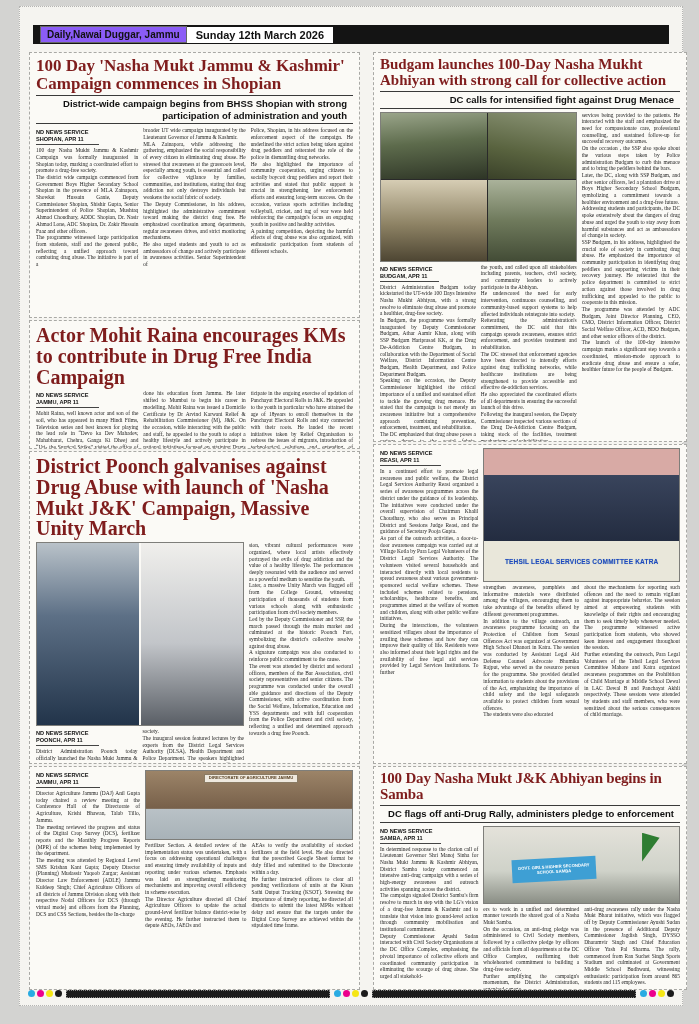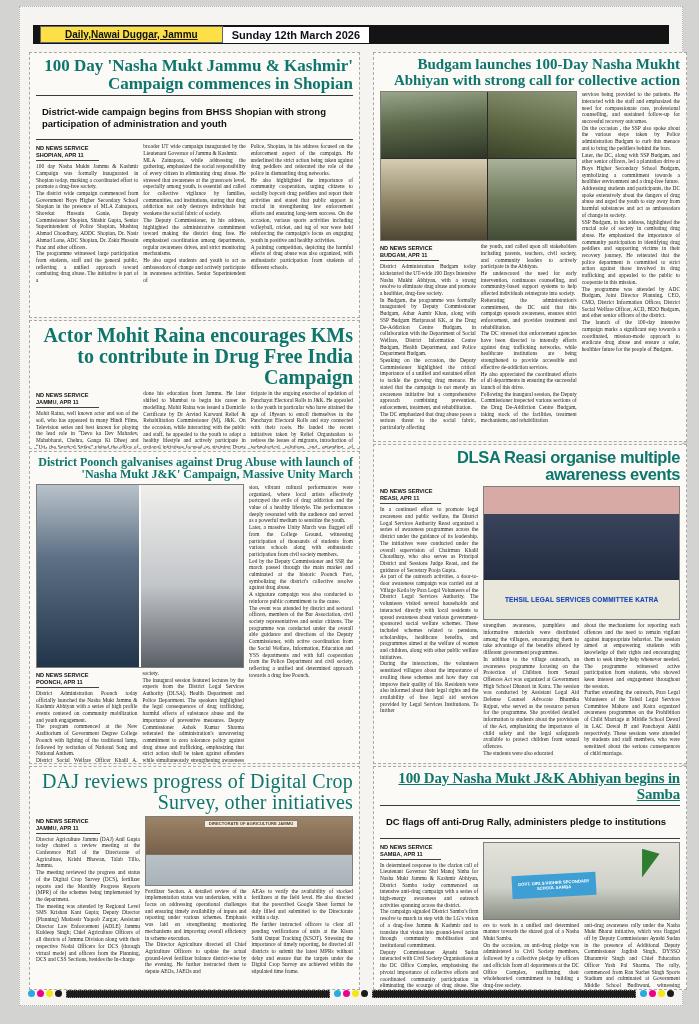--- a/index.html
+++ b/index.html
@@ -3,41 +3,41 @@
 <meta charset="utf-8">
 <style>
   html,body{margin:0;padding:0;}
   body{width:699px;height:1024px;background:#d3d3d1;position:relative;overflow:hidden;
        font-family:"Liberation Serif",serif;}
   .page{position:absolute;left:19px;top:6px;width:664px;height:1000px;background:#f5f4f0;
         border:1px dotted #b5b5b3;box-sizing:border-box;}
   
   .masthead{position:absolute;left:13px;top:18px;width:636px;height:19px;background:#141414;
             display:flex;align-items:center;}
-  .mast-pub{background:#fde047;border:1px solid #666;margin-left:7px;padding:0 24px;
-            font:bold 10px/15px "Liberation Sans",sans-serif;color:#111;white-space:nowrap;text-decoration:underline;}
+  .mast-pub{background:#8b5cf6;border:1px solid #666;margin-left:7px;padding:0 6px;
+            font:bold 10px/15px "Liberation Sans",sans-serif;color:#111;white-space:nowrap;}
   .mast-page{flex:1;text-align:center;color:#fff;font:bold 10px "Liberation Sans",sans-serif;}
   .mast-date{background:#fff;padding:2px 9px;font:bold 11px "Liberation Sans",sans-serif;
              color:#111;white-space:nowrap;}
   
   .colL{position:absolute;left:9px;top:45px;width:331px;}
   .colR{position:absolute;left:353px;top:45px;width:314px;}
   .art{border:1px dashed #a9a9a5;background:#fbfaf6;box-sizing:border-box;overflow:hidden;
        padding:3px 6px;margin-bottom:2px;position:relative;}
-  .hl{font-family:"Liberation Serif",serif;font-weight:bold;color:#0f766e;text-align:right;
+  .hl{font-family:"Liberation Serif",serif;font-weight:bold;color:#7f1d1d;text-align:left;
       line-height:1.04;margin:1px 0 3px;}
   .hl-1{font-size:17px;}
   .hl-2{font-size:15px;}
   .hl-3{font-size:20px;}
-  .hl-4{font-size:12px;}
+  .hl-4{font-size:20px;}
   .hl-5{font-size:16.5px;font-family:"Liberation Sans",sans-serif;letter-spacing:-0.4px;}
   .hl-6{font-size:20px;font-weight:500;letter-spacing:0.2px;}
-  .hl-7{font-size:15px;letter-spacing:-0.2px;text-decoration:underline;}
-  .subhead{border-top:1.5px solid #3a3a3a;border-bottom:1.5px solid #3a3a3a;text-align:left;
-           font:bold 9.5px/1.2 "Liberation Sans",sans-serif;color:#111;padding:10px 6px;margin:2px 0 3px;}
+  .hl-7{font-size:15px;letter-spacing:-0.2px;}
+  .subhead{border-top:1.5px solid #3a3a3a;border-bottom:1.5px solid #3a3a3a;text-align:right;
+           font:bold 9.5px/1.2 "Liberation Sans",sans-serif;color:#111;padding:2px 6px;margin:2px 0 3px;}
   .byline{font:bold 5.6px/1.25 "Liberation Sans",sans-serif;color:#111;border-bottom:1px solid #444;
           display:inline-block;padding-bottom:1px;margin-bottom:2px;min-width:62%;}
   .bodycols{display:flex;gap:5px;align-items:flex-start;}
   .bcol{flex:1;min-width:0;}
   .coltext{font-size:5.4px;line-height:1.24;text-align:justify;color:#1d1d1d;white-space:pre-line;}
   .half{display:flex;gap:5px;align-items:flex-start;}
   .wide{flex:2;min-width:0;}
   .narrow{flex:1;min-width:0;}
   
   .photo{border:1px solid #7e7e7a;box-sizing:border-box;overflow:hidden;position:relative;margin-bottom:2px;}
@@ -161,21 +161,20 @@
           <div class="coltext">sion, vibrant cultural performances were organized, where local artists effectively portrayed the evils of drug addiction and the value of a healthy lifestyle. The performances deeply resonated with the audience and served as a powerful medium to sensitize the youth.
 Later, a massive Unity March was flagged off from the College Ground, witnessing participation of thousands of students from various schools along with enthusiastic participation from civil society members.
 Led by the Deputy Commissioner and SSP, the march passed through the main market and culminated at the historic Poonch Fort, symbolizing the district's collective resolve against drug abuse.
 A signature campaign was also conducted to reinforce public commitment to the cause.
 The event was attended by district and sectoral officers, members of the Bar Association, civil society representatives and senior citizens. The programme was conducted under the overall able guidance and directions of the Deputy Commissioner, with active coordination from the Social Welfare, Information, Education and YSS departments and with full cooperation from the Police Department and civil society, reflecting a unified and determined approach towards a drug free Poonch.</div>
         </div>
       </div>
     </article>
 
     <article class="art" style="height:224px">
-      <div class="hl hl-6">DAJ reviews progress of Digital Crop Survey, other initiatives</div>
       <div class="half">
         <div class="narrow">
           <div class="byline">
             <div>ND NEWS SERVICE</div>
             <div>JAMMU, APR 11</div>
           </div>
           <div class="coltext">Director Agriculture Jammu (DAJ) Anil Gupta today chaired a review meeting at the Conference Hall of the Directorate of Agriculture, Krishi Bhawan, Talab Tillo, Jammu.
 The meeting reviewed the progress and status of the Digital Crop Survey (DCS), fertilizer reports and the Monthly Progress Reports (MPR) of the schemes being implemented by the department.
 The meeting was attended by Regional Level SMS Krishan Kant Gupta; Deputy Director (Planning) Mudassir Yaqoob Zargar; Assistant Director Law Enforcement (ADLE) Jammu Kuldeep Singh; Chief Agriculture Officers of all districts of Jammu Division along with their respective Nodal Officers for DCS (through virtual mode) and officers from the Planning, DCS and CSS Sections, besides the In-charge</div>
         </div>
@@ -196,20 +195,21 @@
         </div>
       </div>
     </article>
 
   </div>
 
   <div class="colR">
 
     <article class="art" style="height:390px">
       <div class="hl hl-2">Budgam launches 100-Day Nasha Mukht Abhiyan with strong call for collective action</div>
+      <div class="subhead">DC calls for intensified fight against Drug Menace</div>
       <div class="half">
         <div class="wide">
           <div class="photo">
             <div class="ph-grid">
               <div class="t1"></div>
               <div class="t2"></div>
               <div class="t3"></div>
               <div class="t4"></div>
             </div>
           </div>
@@ -240,21 +240,20 @@
 Later, the DC, along with SSP Budgam, and other senior officers, led a plantation drive at Boys Higher Secondary School Budgam, symbolizing a commitment towards a healthier environment and a drug-free future.
 Addressing students and participants, the DC spoke extensively about the dangers of drug abuse and urged the youth to stay away from harmful substances and act as ambassadors of change in society.
 SSP Budgam, in his address, highlighted the crucial role of society in combating drug abuse. He emphasized the importance of community participation in identifying drug peddlers and supporting victims in their recovery journey. He reiterated that the police department is committed to strict action against those involved in drug trafficking and appealed to the public to cooperate in this mission.
 The programme was attended by ADC Budgam, Joint Director Planning, CEO, CMO, District Information Officer, District Social Welfare Officer, ACD, BDO Budgam, and other senior officers of the district.
 The launch of the 100-day intensive campaign marks a significant step towards a coordinated, mission-mode approach to eradicate drug abuse and ensure a safer, healthier future for the people of Budgam.</div>
         </div>
       </div>
     </article>
 
     <article class="art" style="height:320px">
-      <div class="hl hl-5">DLSA Reasi organise multiple awareness events</div>
       <div class="half">
         <div class="narrow">
           <div class="byline">
             <div>ND NEWS SERVICE</div>
             <div>REASI, APR 11</div>
           </div>
           <div class="coltext">In a continued effort to promote legal awareness and public welfare, the District Legal Services Authority Reasi organized a series of awareness programmes across the district under the guidance of its leadership. The initiatives were conducted under the overall supervision of Chairman Khalil Choudhary, who also serves as Principal District and Sessions Judge Reasi, and the guidance of Secretary Pooja Gupta.
 As part of the outreach activities, a door-to-door awareness campaign was carried out at Village Kotla by Para Legal Volunteers of the District Legal Services Authority. The volunteers visited several households and interacted directly with local residents to spread awareness about various government-sponsored social welfare schemes. These included schemes related to pensions, scholarships, healthcare benefits, and programmes aimed at the welfare of women and children, along with other public welfare initiatives.
 During the interactions, the volunteers sensitized villagers about the importance of availing these schemes and how they can improve their quality of life. Residents were also informed about their legal rights and the availability of free legal aid services provided by Legal Services Institutions. To further</div>
         </div>
@@ -276,21 +275,21 @@
               <div class="coltext">about the mechanisms for reporting such offences and the need to remain vigilant against inappropriate behavior. The session aimed at empowering students with knowledge of their rights and encouraging them to seek timely help whenever needed. The programme witnessed active participation from students, who showed keen interest and engagement throughout the session.
 Further extending the outreach, Para Legal Volunteers of the Tehsil Legal Services Committee Mahore and Katra organized awareness programmes on the Prohibition of Child Marriage at Middle School Dewal in LAC Dewal B and Panchayat Akhli respectively. These sessions were attended by students and staff members, who were sensitized about the serious consequences of child marriage.</div>
             </div>
           </div>
         </div>
       </div>
     </article>
 
     <article class="art" style="height:224px">
       <div class="hl hl-7">100 Day Nasha Mukt J&amp;K Abhiyan begins in Samba</div>
-      <div class="subhead">DC flags off anti-Drug Rally, administers pledge to institutions</div>
+      <div class="subhead">DC flags off anti-Drug Rally, administers pledge to enforcement</div>
       <div class="half">
         <div class="narrow">
           <div class="byline">
             <div>ND NEWS SERVICE</div>
             <div>SAMBA, APR 11</div>
           </div>
           <div class="coltext">In determined response to the clarion call of Lieutenant Governor Shri Manoj Sinha for Nasha Mukt Jammu &amp; Kashmir Abhiyan, District Samba today commenced an intensive anti-drug campaign with a series of high-energy awareness and outreach activities spanning across the district.
 The campaign signaled District Samba's firm resolve to march in step with the LG's vision of a drug-free Jammu &amp; Kashmir and to translate that vision into ground-level action through community mobilisation and institutional commitment.
 Deputy Commissioner Ayushi Sudan interacted with Civil Society Organisations at the DC Office Complex, emphasising the pivotal importance of collective efforts and coordinated community participation in eliminating the scourge of drug abuse. She urged all stakehold-</div>
         </div>

